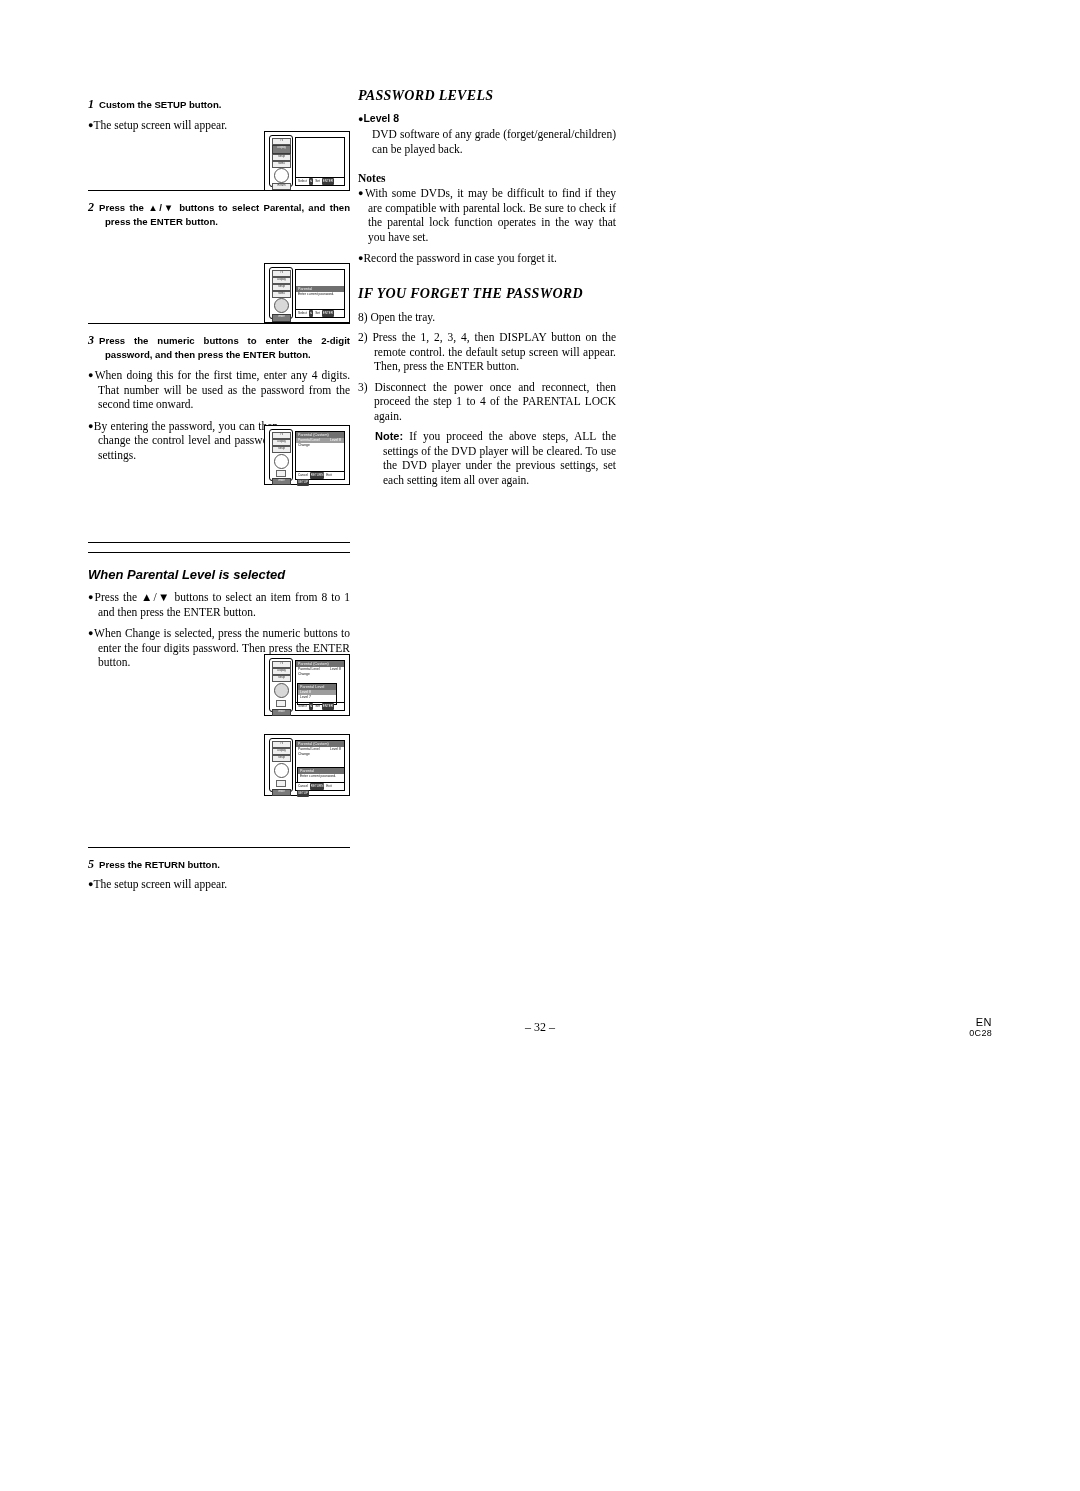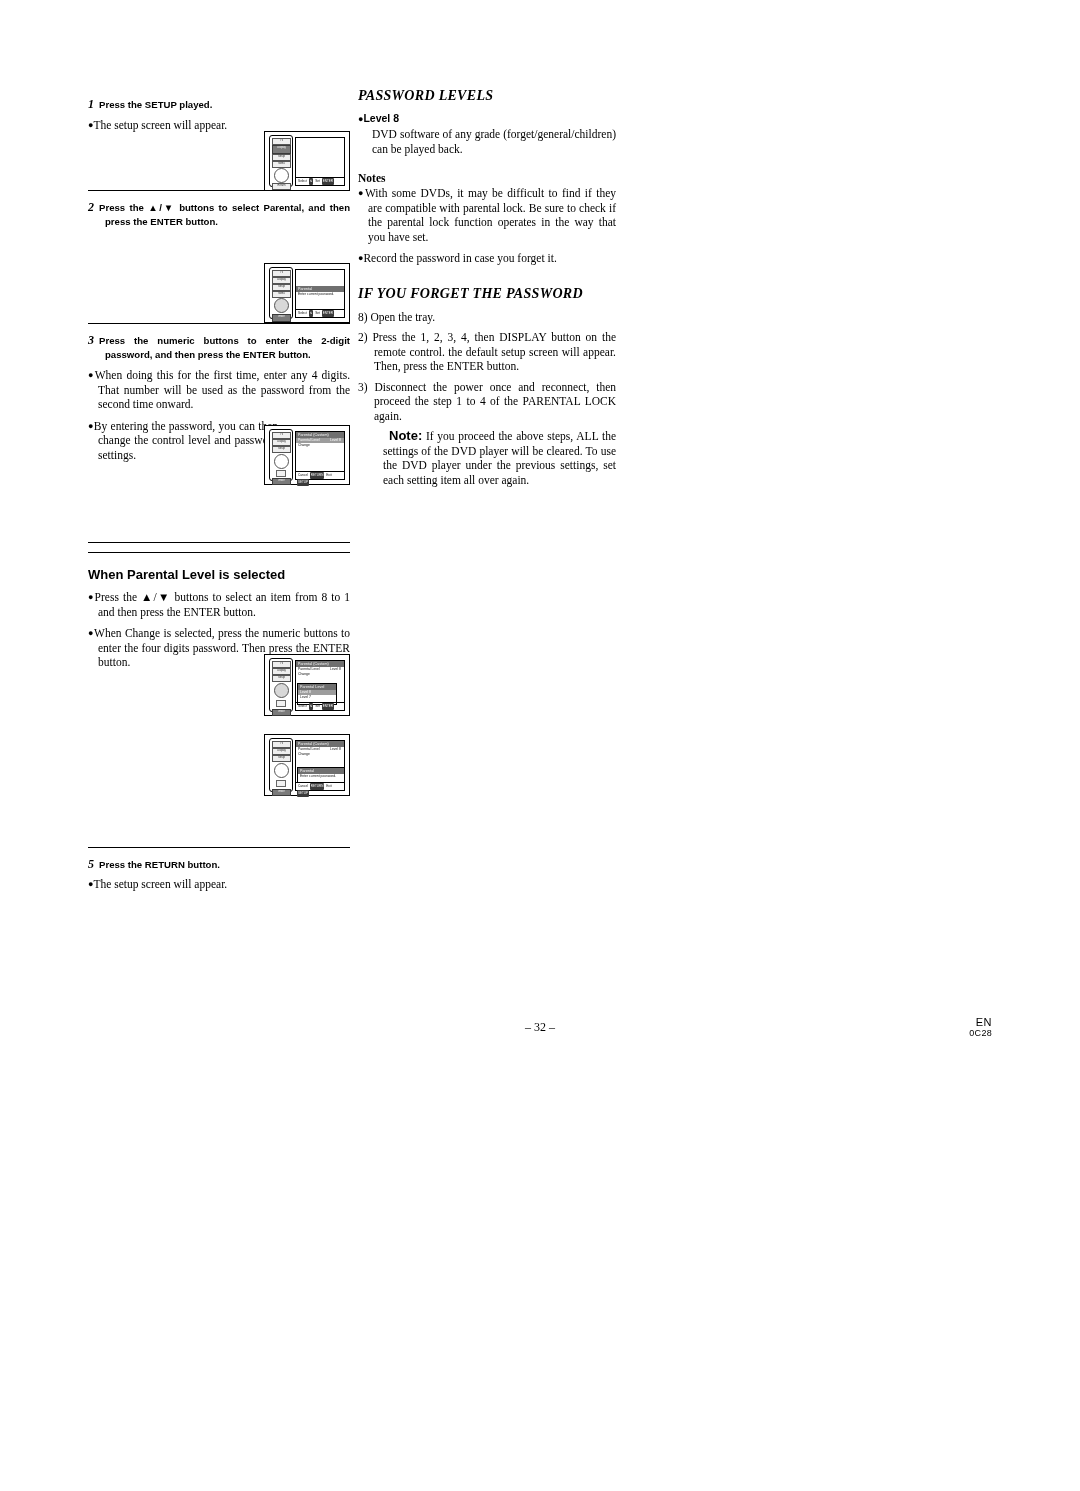--- a/index.html
+++ b/index.html
@@ -15,21 +15,21 @@
     background:#9a9a9a;color:#fff;font-family:"Liberation Sans",sans-serif;
     font-weight:bold;font-size:15.5px;letter-spacing:.6px;
     padding:5px 0 5px 0;text-align:center;width:262px;box-sizing:border-box;
     border-left:7px solid #5d5d5d;
   }
   .sec-head{
     font-family:"Liberation Serif",serif;font-style:italic;font-weight:bold;
     font-size:14px;letter-spacing:.3px;color:#000;margin:0 0 8px 0;
   }
   .sub-head-it{
-    font-family:"Liberation Sans",sans-serif;font-weight:bold;
+    font-family:"Liberation Sans",sans-serif;font-style:italic;font-weight:bold;
     font-size:13px;margin:14px 0 8px 0;
   }
 
   
   .step{position:relative;margin-top:10px;}
   .step-line{
     font-family:"Liberation Sans",sans-serif;font-weight:bold;font-size:9.6px;
     line-height:13.5px;color:#000;text-align:justify;
   }
   .step-num{
@@ -88,21 +88,21 @@
 </head>
 <body>
 
 <div class="page">
 
   <div class="col-left">
 
 
     <div class="step">
       <div class="step-line step-body">
-        <span class="step-num">1</span><span>Press the SETUP played.</span>
+        <span class="step-num">1</span><span>Custom the SETUP button.</span>
       </div>
       <div class="bul" style="font-size:11.5px;margin-top:6px;">
         <span class="dot">●</span><span>The setup screen will appear.</span>
       </div>
     </div>
 
     <div class="fig" style="position:absolute;left:176px;top:43px;width:86px;height:60px;">
       <div class="remote">
         <div class="rbtn" style="top:2px;height:5px;">TV</div>
         <div class="rbtn dark" style="top:9px;height:7px;">Display</div>
@@ -308,21 +308,21 @@
       <span class="dot">●</span><span>Record the password in case you forget it.</span>
     </div>
 
     <div class="sec-head" style="margin-top:20px;">IF YOU FORGET THE PASSWORD</div>
 
     <div class="num-item">8) Open the tray.</div>
     <div class="num-item">2) Press the 1, 2, 3, 4, then DISPLAY button on the remote control. the default setup screen will appear. Then, press the ENTER button.</div>
     <div class="num-item">3) Disconnect the power once and reconnect, then proceed the step 1 to 4 of the PARENTAL LOCK again.</div>
 
     <div class="para" style="margin-top:6px;margin-left:25px;text-indent:-8px;">
-      <span class="bold-s" style="font-size:13px;margin-left:14px;">Note:</span>
+      <span class="bold-s" style="font-size:11px;">Note:</span>
       <span>If  you proceed the above steps, ALL the settings of the DVD player will be cleared. To use the DVD player under the previous settings, set each setting item all over again.</span>
     </div>
 
   </div>
 
   <div class="pagenum">– 32 –</div>
   <div class="foot-r">
     <div class="en">EN</div>
     <div class="code">0C28</div>
   </div>

